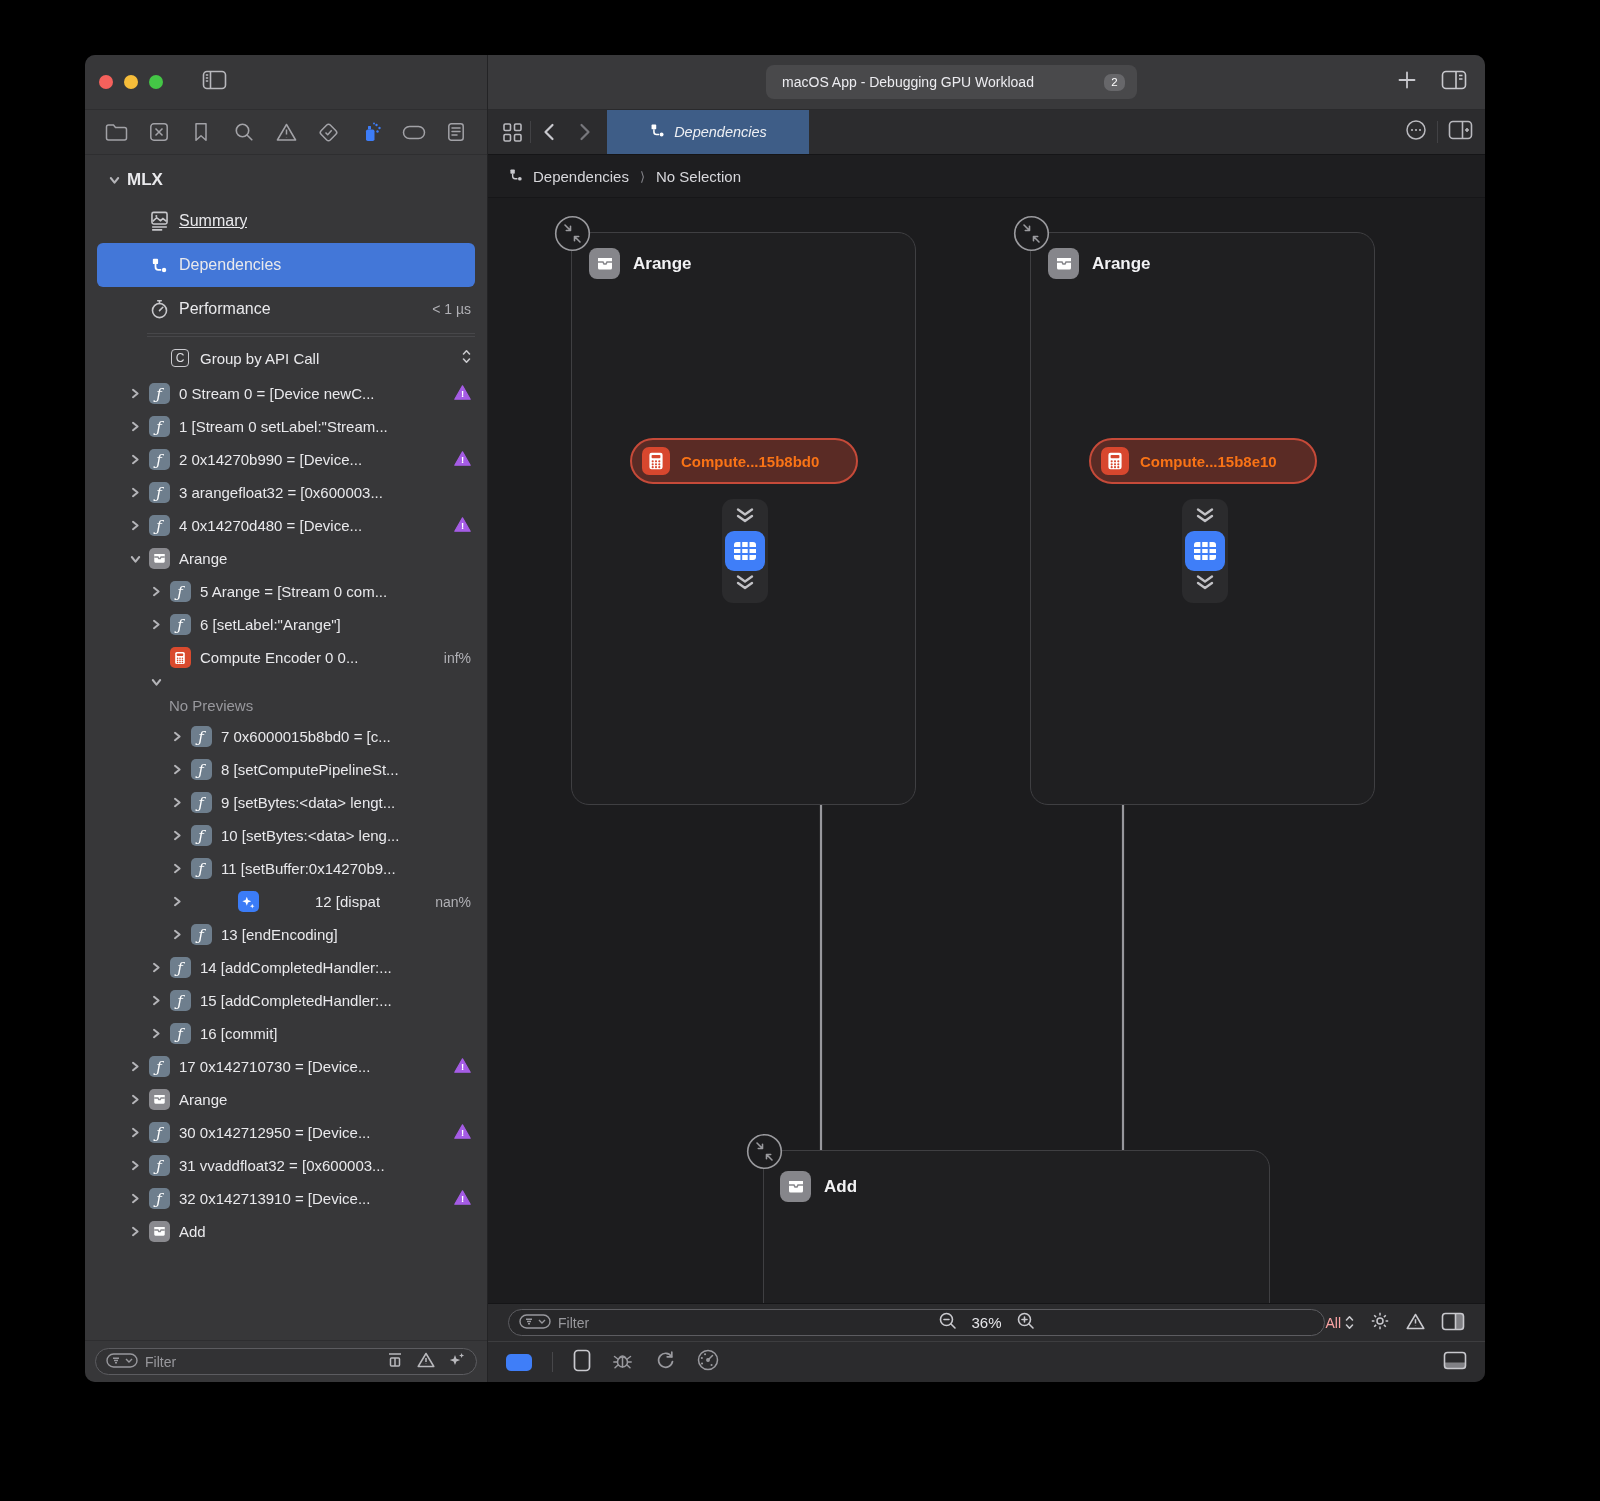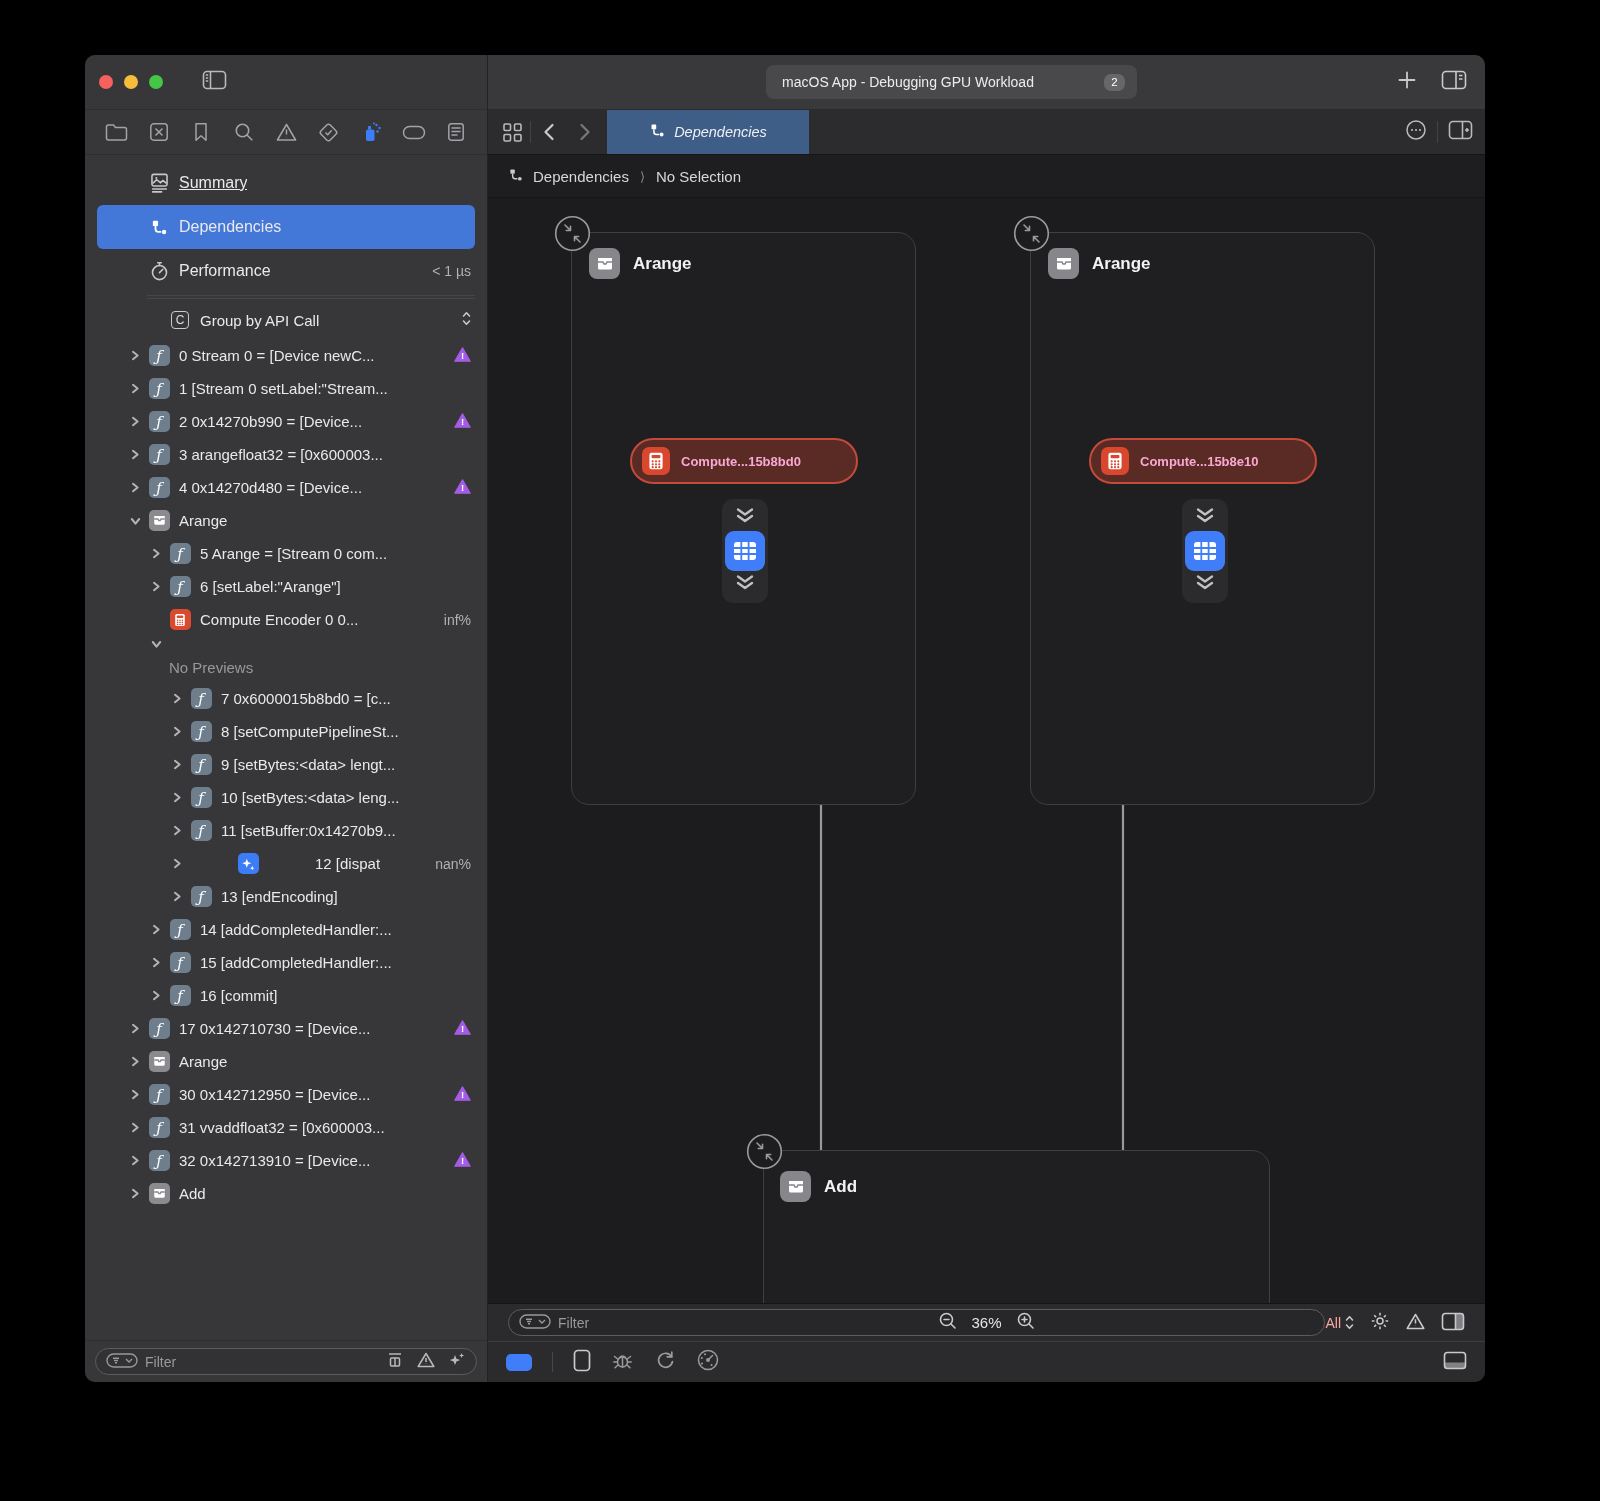--- a/index.html
+++ b/index.html
@@ -59,21 +59,21 @@
   
   #canvas{flex:1;position:relative;background:#1c1c1e;overflow:hidden;}
   .group{position:absolute;border:1.5px solid #3f3f42;border-radius:18px;background:#1f1f21;}
   .ghead{position:absolute;left:17px;top:15px;display:flex;align-items:center;gap:13px;}
   .ghead-ic{width:31px;height:31px;border-radius:8px;background:#86868b;display:flex;align-items:center;justify-content:center;}
   .ghead-label{color:#f2f2f4;font-size:17px;font-weight:bold;}
   .collapse-btn{position:absolute;left:-18px;top:-18px;width:37px;height:37px;}
   .node{position:absolute;width:228px;height:46px;background:#5a2b25;border:2px solid #c64a39;border-radius:23px;
      display:flex;align-items:center;padding:0 10px;gap:11px;}
   .node-ic{width:28px;height:28px;border-radius:7px;background:#d8472e;display:flex;align-items:center;justify-content:center;flex:none;}
-  .node-label{color:#f9a8d4;font-weight:bold;font-size:13px;white-space:nowrap;}
+  .node-label{color:#f97316;font-weight:bold;font-size:15px;white-space:nowrap;}
   .bufwidget{position:absolute;width:46px;height:104px;background:#2b2b2d;border-radius:11px;display:flex;
      flex-direction:column;align-items:center;justify-content:space-between;padding:9px 0;}
   .buf-ic{width:40px;height:40px;border-radius:9px;background:#3f7ef8;display:flex;align-items:center;justify-content:center;}
   #wires{position:absolute;left:0;top:0;width:100%;height:100%;pointer-events:none;}
   
   #statusbar{height:38px;flex:none;background:#2b2b2d;border-top:1px solid #151517;display:flex;align-items:center;padding:0 20px;position:relative;}
   #status-filter{width:340px;}
   #zoomctl{position:absolute;left:50%;transform:translateX(-50%);display:flex;align-items:center;gap:14px;color:#e6e6ea;font-size:15px;}
   #status-right{margin-left:auto;display:flex;align-items:center;gap:16px;color:#fca5a5;font-size:14px;}
   .allsel{display:flex;align-items:center;gap:4px;}
@@ -152,20 +152,28 @@
           </svg>
         </span>
         <span class="navic">
           <svg width="18" height="20" viewBox="0 0 18 20" fill="none" stroke="#a2a2a7" stroke-width="1.5">
             <rect x="1.8" y="1.8" width="14.4" height="16.4" rx="2.5"></rect>
             <path d="M5 6 h8 M5 9.5 h8 M5 13 h5" stroke-linecap="round"></path>
           </svg>
         </span>
       </div>
     <div id="tree">
+        <div class="trow" style="height: 38px; padding-left: 12px;">
+          <span class="chevslot">
+            <svg width="11" height="10" viewBox="0 0 11 10" fill="none" stroke="#b4b4b8" stroke-width="2" stroke-linecap="round" stroke-linejoin="round">
+              <path d="M1.8 3 L5.5 7.6 L9.2 3"></path>
+            </svg>
+          </span>
+          <span class="rlabel bold">MLX</span>
+        </div>
         <div class="trow" style="height: 44px; padding-left: 33px; text-decoration: underline;">
           <span class="chevslot"></span>
           <span class="icslot">
             <svg width="21" height="22" viewBox="0 0 20 21" fill="none" stroke="#c8c8cc" stroke-width="1.5">
               <rect x="2.8" y="2.3" width="14.4" height="11" rx="1.6"></rect>
               <path d="M3.5 10.8 l3.8-3.4 3.6 2.8 2.4-2 3.4 2.6"></path>
               <circle cx="7" cy="5.8" r="1" fill="#c8c8cc" stroke="none"></circle>
               <path d="M3.5 16.2 h13 M3.5 19 h8.5" stroke-linecap="round"></path>
             </svg>
           </span>

